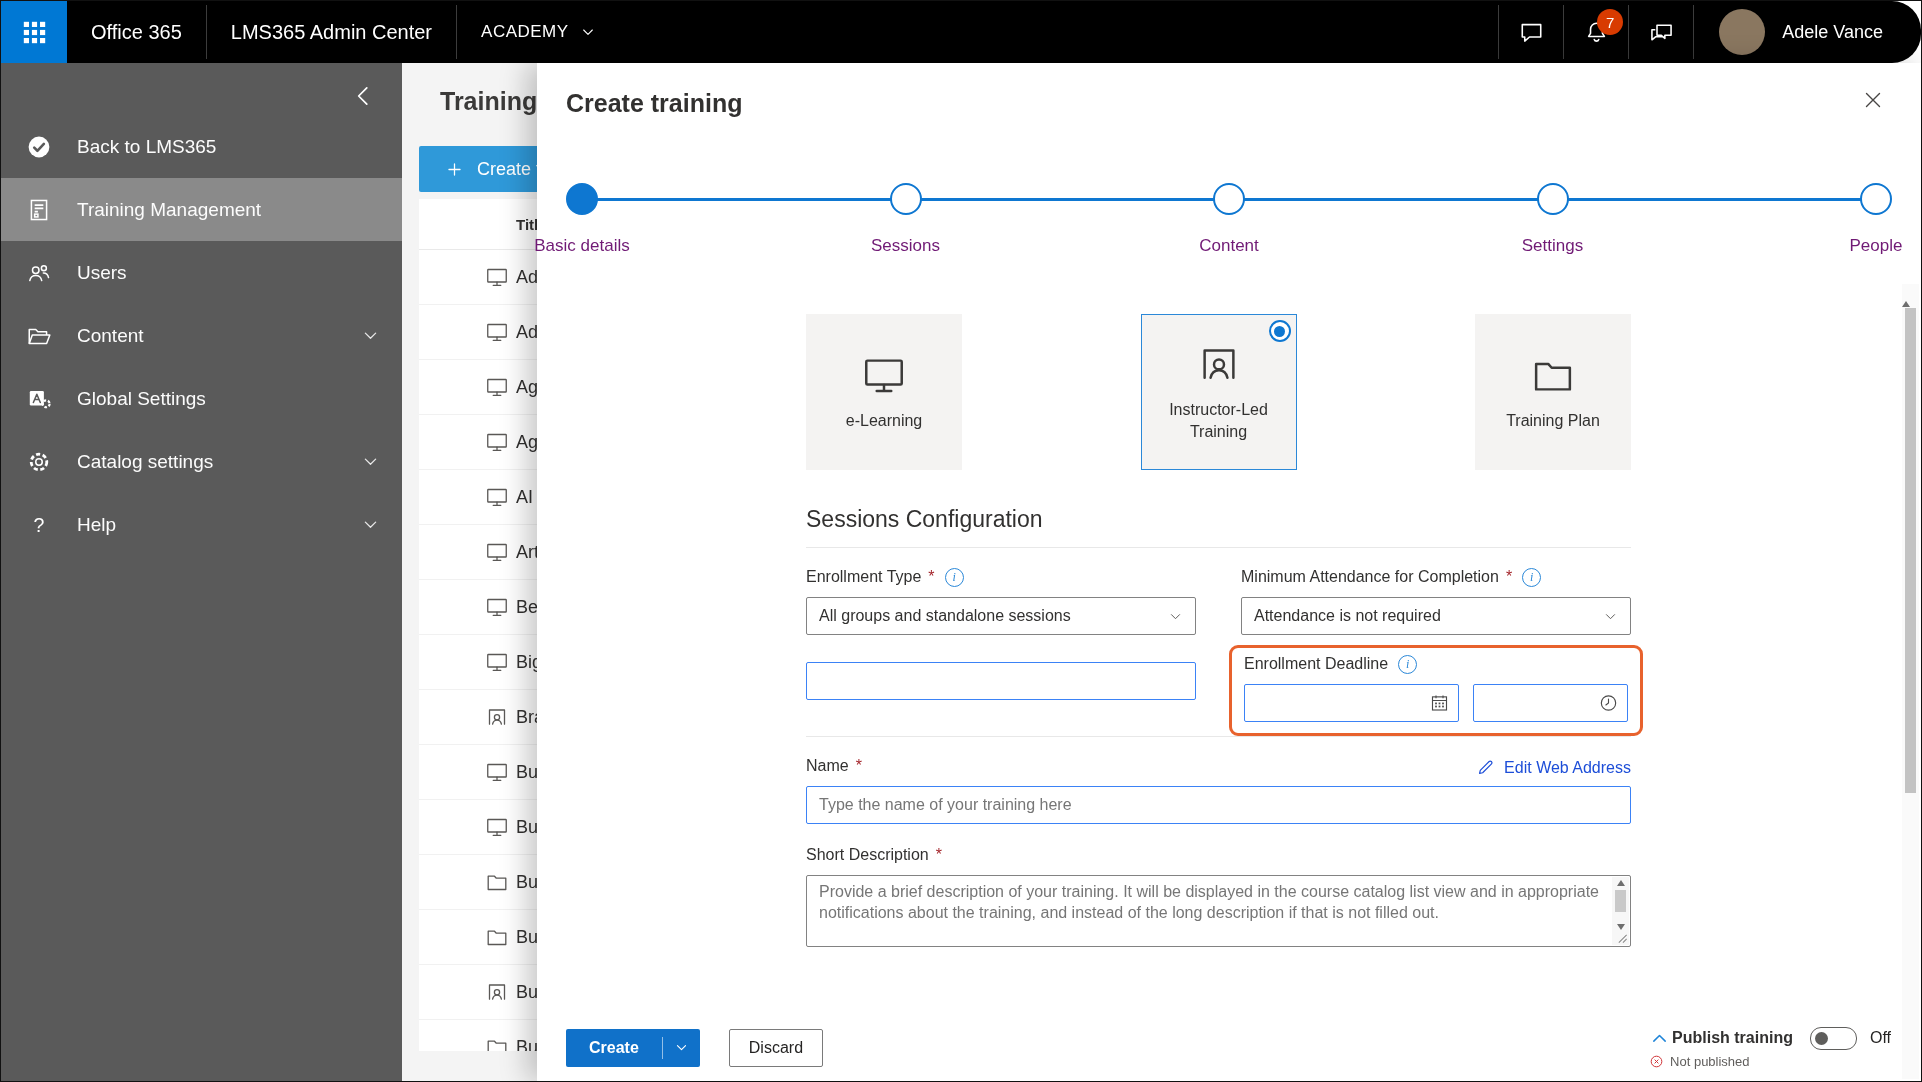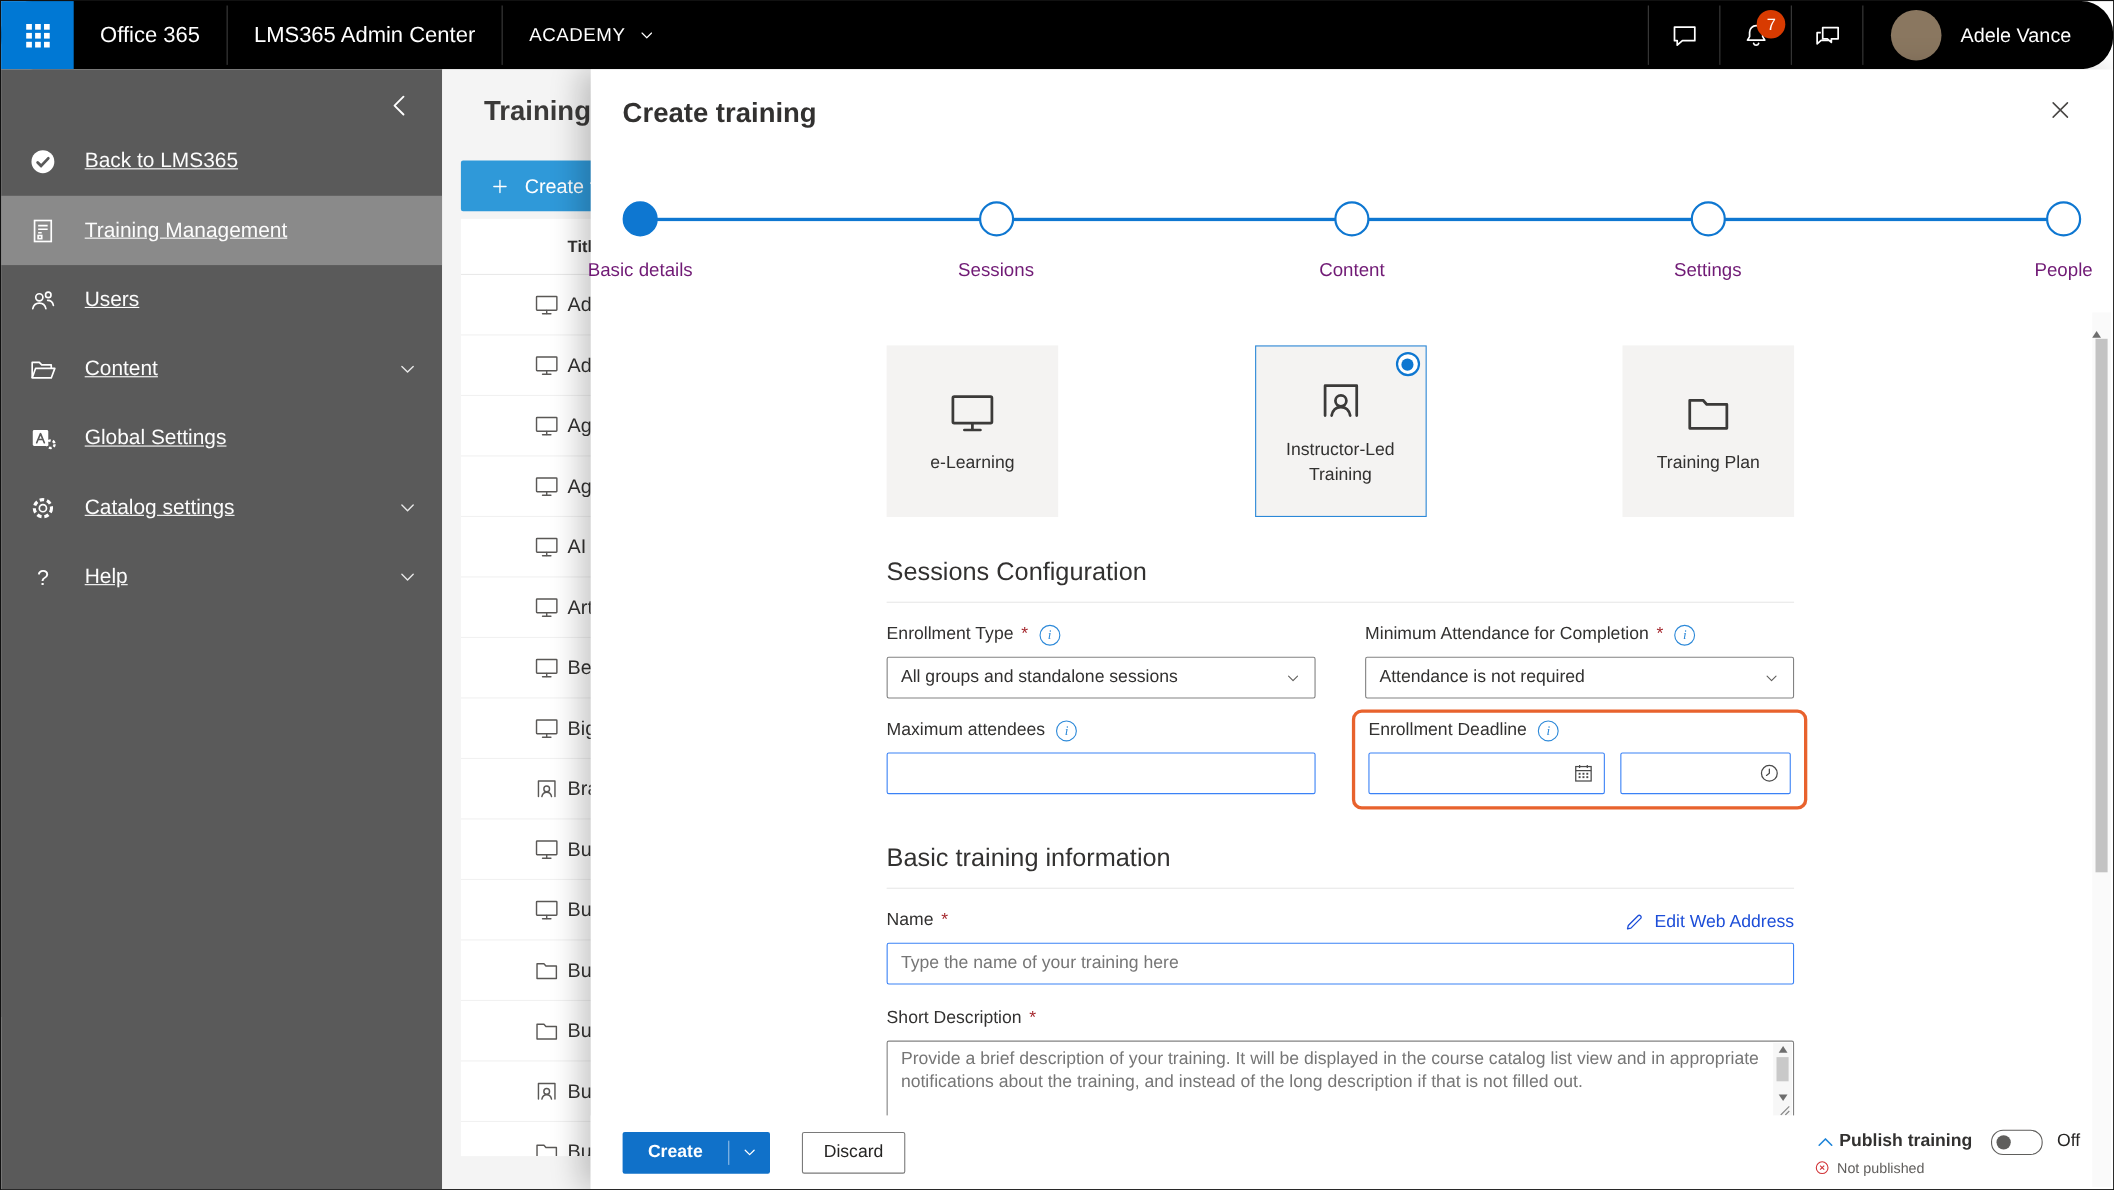--- a/index.html
+++ b/index.html
@@ -30,21 +30,21 @@
 
   
   .sidebar{position:absolute;top:62px;left:0;width:401px;bottom:0;background:#5a5a5a;color:#fcfcfc;}
   .collapse-btn{position:absolute;top:18px;right:22px;width:30px;height:30px;background:none;border:none;color:#fff;cursor:pointer;padding:0;}
   .collapse-btn svg{width:26px;height:26px;}
   .side-list{position:absolute;top:52px;left:0;right:0;margin:0;padding:0;list-style:none;}
   .side-item{height:63px;display:flex;align-items:center;padding:0 22px 0 25px;font-size:19px;cursor:pointer;}
   .side-item.selected{background:#8a8a8a;}
   .side-icon{width:26px;height:26px;margin-right:25px;color:#fff;flex:0 0 auto;}
   .side-icon svg{width:26px;height:26px;}
-  .side-label{white-space:nowrap;text-decoration:underline;}
+  .side-label{white-space:nowrap;}
   .side-chev{margin-left:auto;display:none;color:#e8e8e8;}
   .side-chev svg{width:19px;height:19px;}
   .side-item.expandable .side-chev{display:block;}
 
   
   .page{position:absolute;top:62px;left:401px;right:0;bottom:0;background:#f4f4f4;overflow:hidden;}
   .page-title{position:absolute;top:24px;left:38px;font-size:25px;font-weight:600;color:#3b3a39;white-space:nowrap;margin:0;}
   .create-btn{position:absolute;top:83px;left:17px;height:46px;width:240px;background:#2f99d9;color:#fff;border:none;border-radius:2px;
     display:flex;align-items:center;gap:13px;padding:0 0 0 26px;font-size:18px;cursor:pointer;white-space:nowrap;}
   .create-btn svg{width:19px;height:19px;flex:0 0 auto;}
@@ -599,24 +599,20 @@
             <span>Attendance is not required</span>
             <span class="chev">
               <svg viewBox="0 0 24 24" fill="none" stroke="currentColor" stroke-width="1.6" stroke-linecap="round" stroke-linejoin="round">
                   <path d="M5.5 9l6.5 6.5L18.5 9"></path>
                 </svg>
             </span>
           </div>
         </div>
 
         <div class="field">
-          <div class="flabel">
-            <span>Maximum attendees</span>
-            <span class="info-icon"></span>
-          </div>
           <input class="textinput" value="" style="">
         </div>
 
         <div class="field">
           <div class="hl">
             <div class="flabel">
               <span>Enrollment Deadline</span>
               <span class="info-icon"></span>
             </div>
             <div class="dl-row">
@@ -644,21 +640,20 @@
                       <circle cx="12" cy="12" r="8.2"></circle>
                       <path d="M12 7.6V12l-3 2.2"></path>
                     </svg>
                 </span>
               </div>
             </div>
           </div>
         </div>
       </div>
 
-      <h3 class="section-h second">Basic training information</h3>
       <hr class="rule">
 
       <div class="name-row">
         <div class="flabel">
           <span>Name</span>
           <span class="req">*</span>
         </div>
         <button class="edit-link">
           <svg viewBox="0 0 24 24" fill="none" stroke="currentColor" stroke-width="1.5" stroke-linecap="round" stroke-linejoin="round">
               <path d="M4.5 19.5l.9-3.9L16.6 4.4a1.9 1.9 0 0 1 2.7 0l.3.3a1.9 1.9 0 0 1 0 2.7L8.4 18.6l-3.9.9z"></path>

